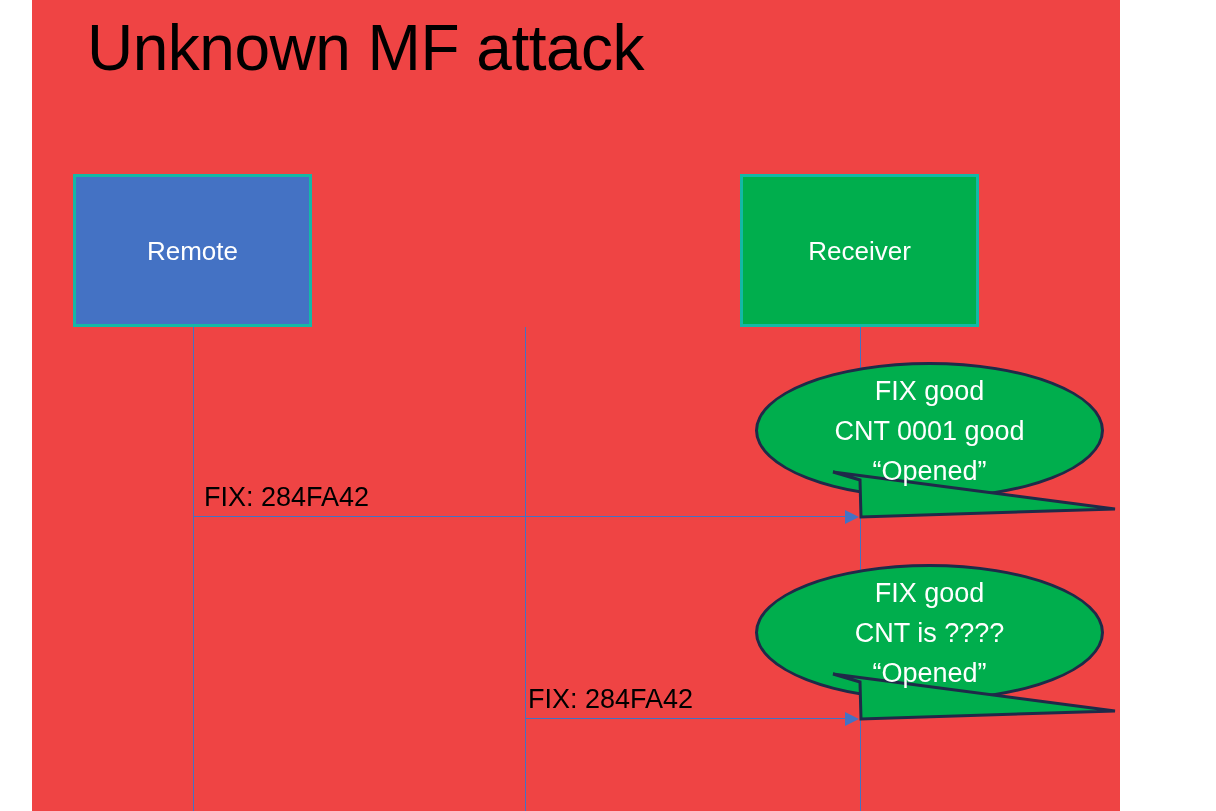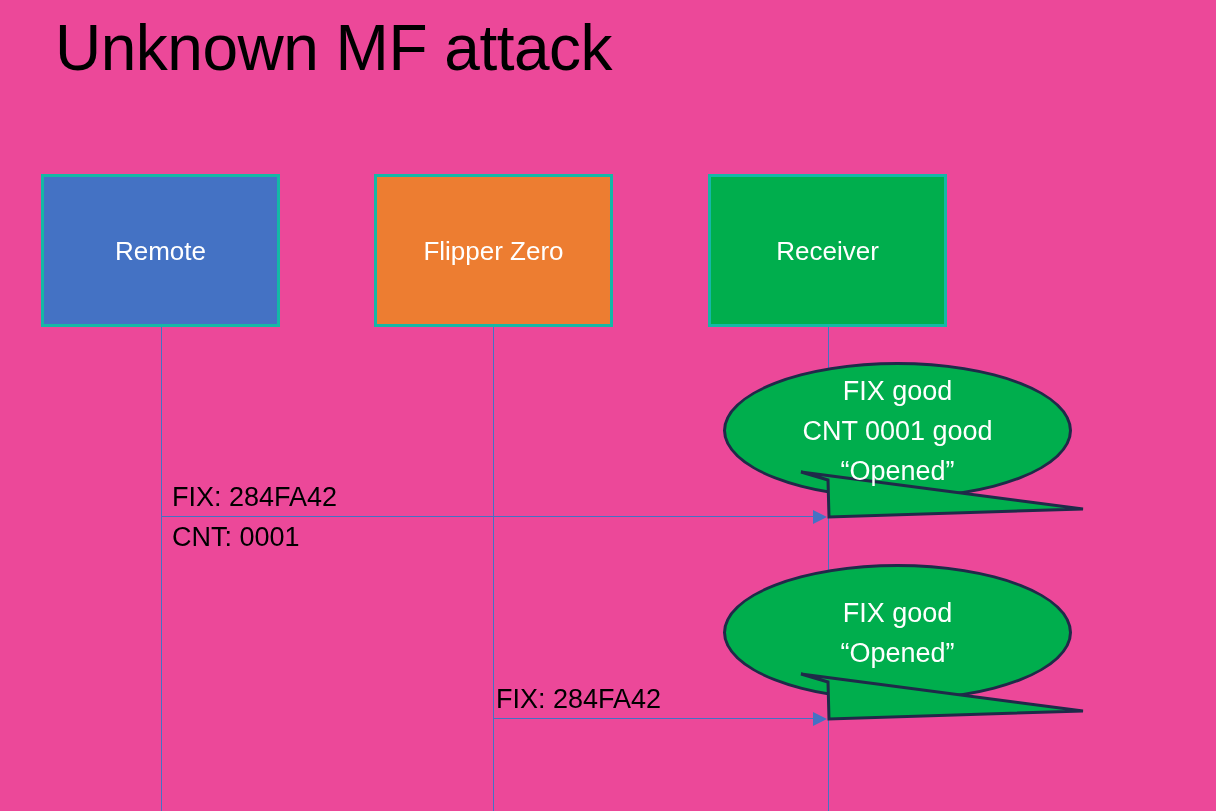--- a/index.html
+++ b/index.html
@@ -5,24 +5,25 @@
   html, body {
     margin: 0;
     padding: 0;
     background: #ffffff;
   }
   body {
     font-family: "Liberation Sans", sans-serif;
   }
   #slide {
     position: relative;
-    width: 1216px;
+    width: 1088px;
     height: 811px;
-    background: #ec4899;
+    background: #ef4444;
     overflow: hidden;
+    margin-left: 32px;
   }
 
   
   #slide-title {
     position: absolute;
     left: 55px;
     top: 5px;
     font-size: 64px;
     line-height: 86px;
     font-weight: 300;
@@ -160,37 +161,33 @@
   <div id="slide-title">Unknown MF attack</div>
 
   <div class="lifeline remote"></div>
   <div class="lifeline flipper"></div>
   <div class="lifeline receiver"></div>
 
   <div class="actor-box remote">
     <span class="actor-label">Remote</span>
   </div>
 
-  <div class="actor-box flipper">
-    <span class="actor-label">Flipper Zero</span>
-  </div>
 
   <div class="actor-box receiver">
     <span class="actor-label">Receiver</span>
   </div>
 
   <div class="arrow arrow1"></div>
   <div class="arrow-head arrow1-head"></div>
 
   <div class="arrow arrow2"></div>
   <div class="arrow-head arrow2-head"></div>
 
   <div class="msg-label msg1">
     <span class="msg-line"><span>FIX: </span><span>284FA42</span></span>
-    <span class="msg-line"><span>CNT: </span><span>0001</span></span>
   </div>
 
   <div class="msg-label msg2">
     <span class="msg-line"><span>FIX: </span><span>284FA42</span></span>
   </div>
 
   <div class="bubble bubble1">
     <svg class="bubble-tail" width="349" height="200" viewBox="0 0 349 200">
       <polygon points="78,110 105,118 106,155 360,147" fill="#00ae4d" stroke="#1f2a49" stroke-width="3" transform="translate(0,0)"></polygon>
     </svg>
@@ -202,17 +199,18 @@
     </div>
   </div>
 
   <div class="bubble bubble2">
     <svg class="bubble-tail" width="349" height="200" viewBox="0 0 349 200">
       <polygon points="78,110 105,118 106,155 360,147" fill="#00ae4d" stroke="#1f2a49" stroke-width="3"></polygon>
     </svg>
     <div class="bubble-ellipse"></div>
     <div class="bubble-text">
       <span>FIX good</span>
+      <span>CNT is ????</span>
       <span>“Opened”</span>
     </div>
   </div>
 
 </div>
 
 </body></html>

